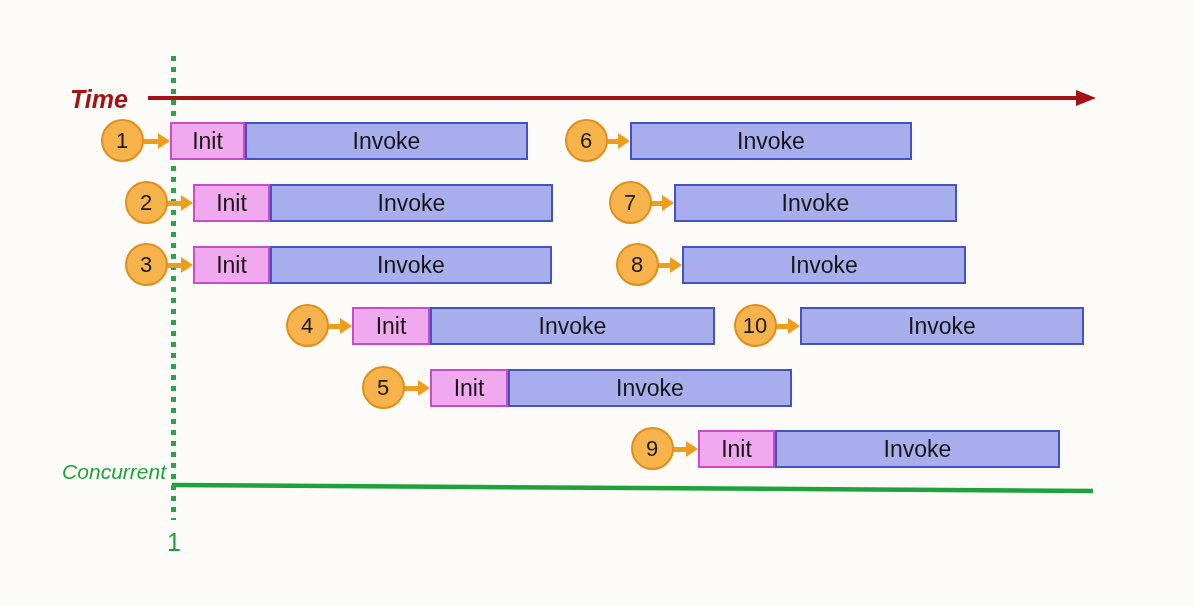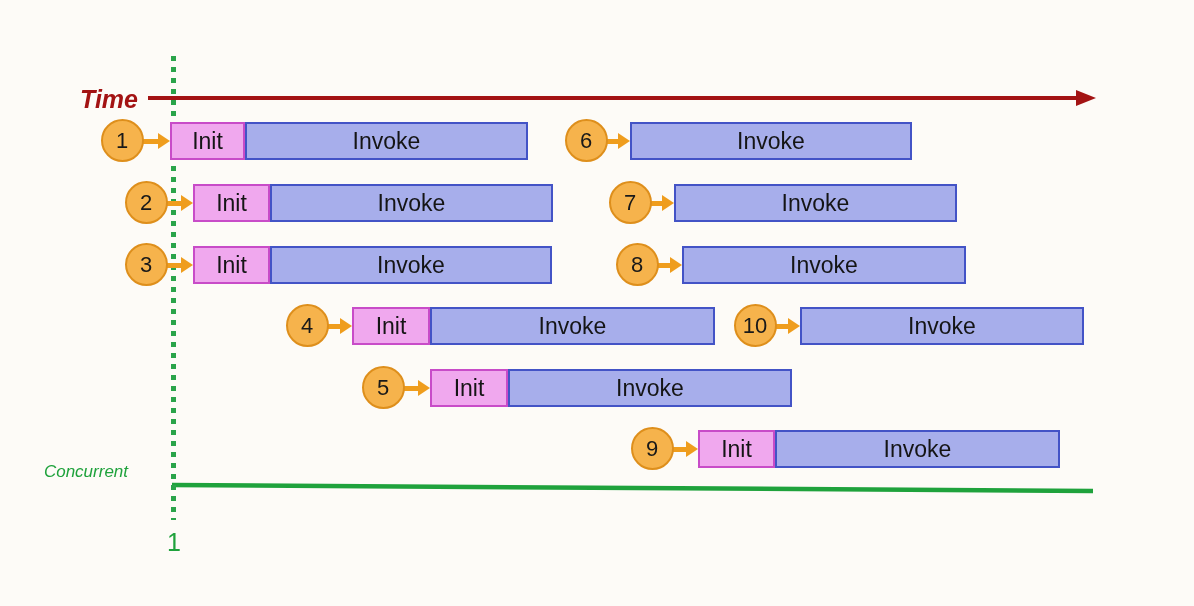--- a/index.html
+++ b/index.html
@@ -10,21 +10,21 @@
     width: 1194px;
     height: 606px;
     background: var(--bg, #fdfbf7);
     overflow: hidden;
   }
 
   
   .time-label {
     position: absolute;
     left: 60px; top: 85px; width: 78px;
-    text-align: right;
+    text-align: center;
     font-style: italic;
     font-weight: 600;
     font-size: 25px;
     color: var(--red);
   }
   .timeline-line {
     position: absolute;
     left: 148px; top: 96px;
     width: 930px; height: 4px;
     background: var(--red);
@@ -47,24 +47,24 @@
   }
   .dotted-line {
     position: absolute;
     left: 171px; top: 56px;
     width: 5px; height: 464px;
     background-image: repeating-linear-gradient(to bottom, var(--green-dot) 0px, var(--green-dot) 5px, transparent 5px, transparent 11px);
   }
   .concurrent-label {
     position: absolute;
     left: 6px; top: 456px; width: 160px;
-    text-align: center;
+    text-align: right;
     font-style: italic;
     font-weight: 500;
-    font-size: 17px;
+    font-size: 21px;
     line-height: 31px;
     color: var(--green);
   }
   .origin-tick {
     position: absolute;
     left: 158px; top: 528px; width: 32px;
     text-align: center;
     font-weight: 500;
     font-size: 25px;
     color: var(--green);

